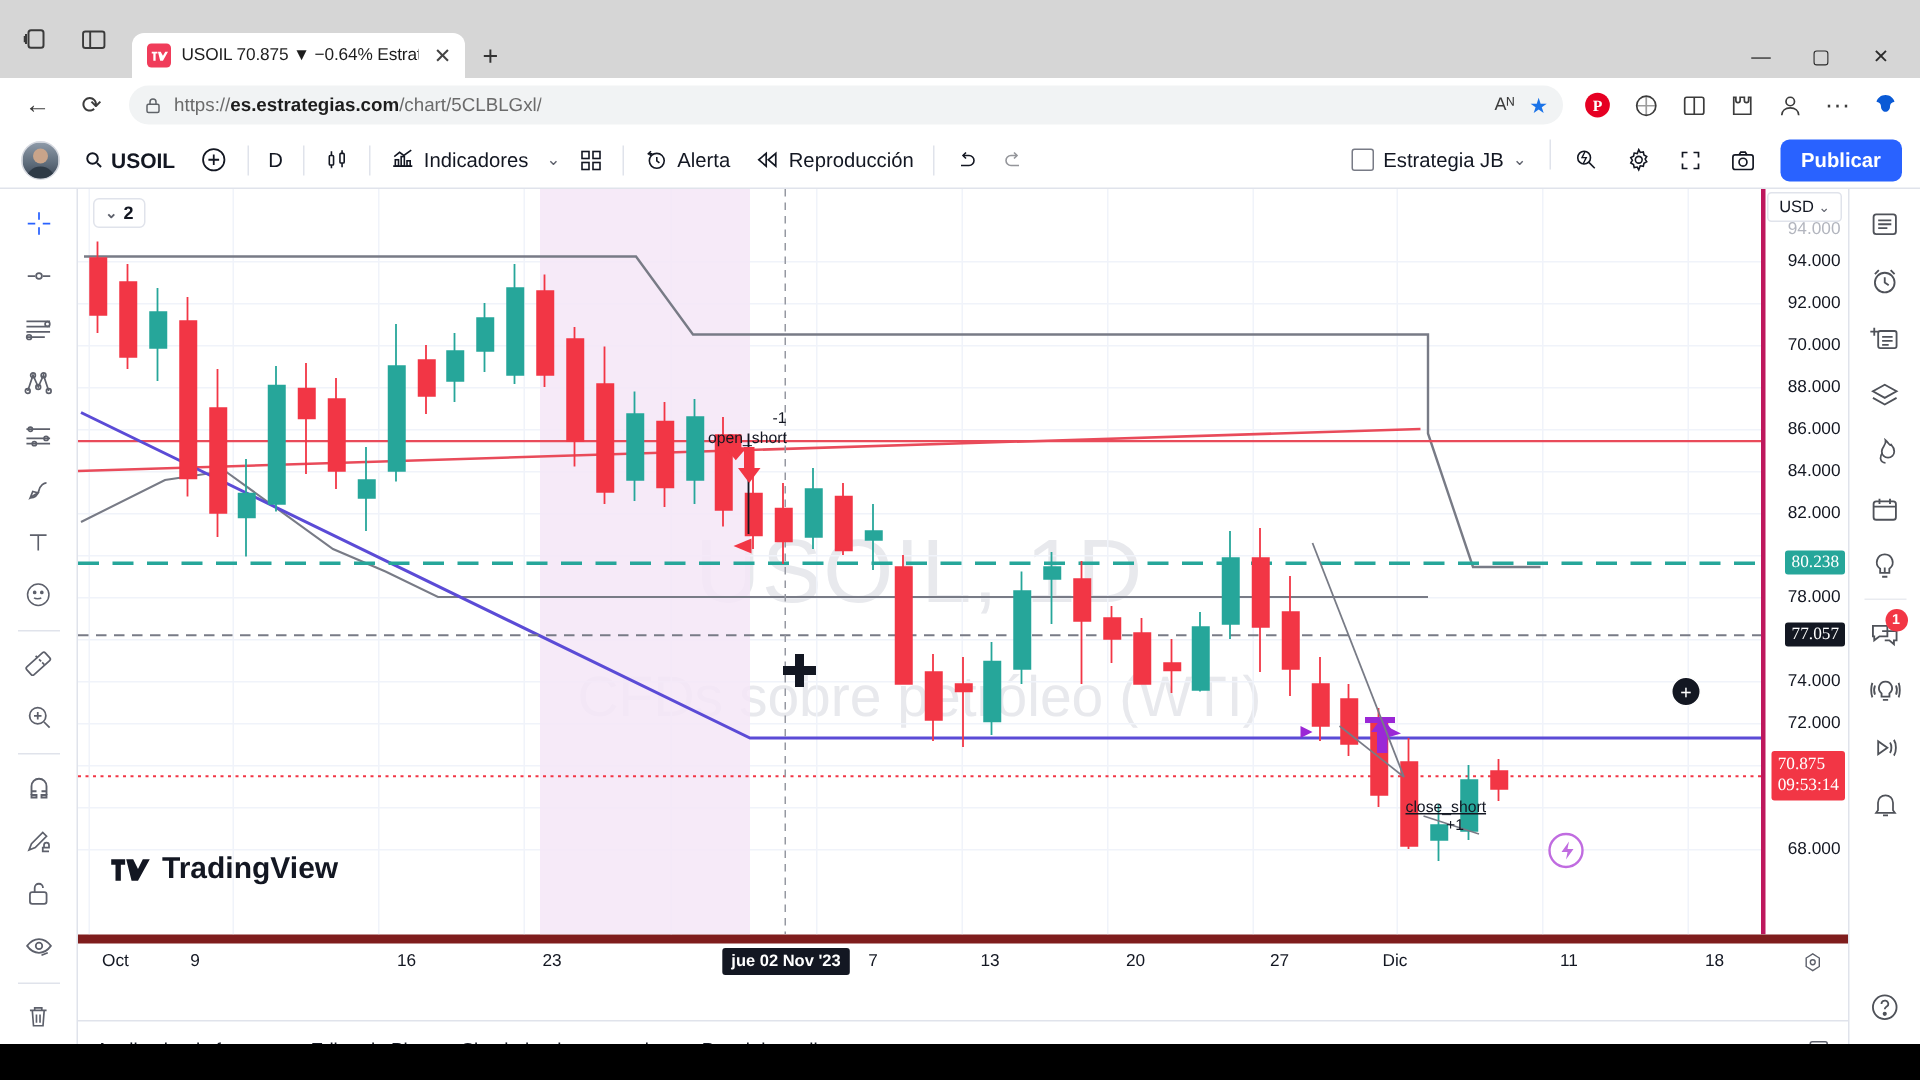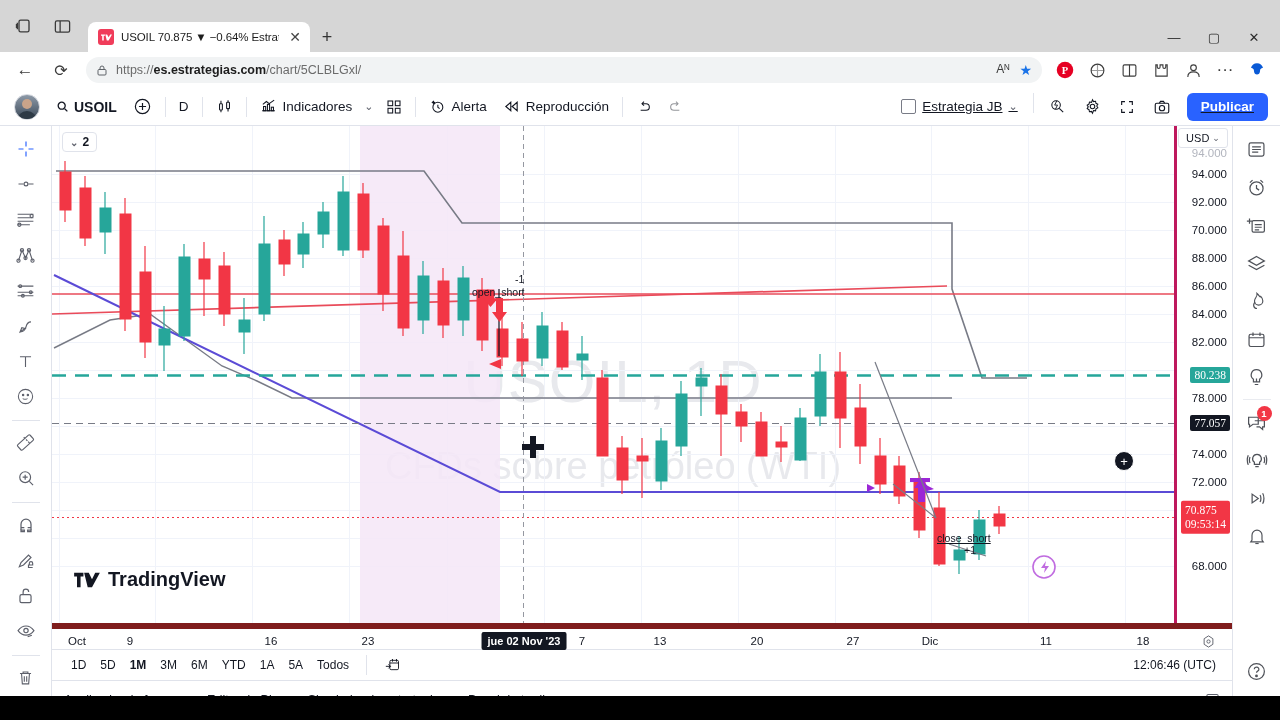--- a/index.html
+++ b/index.html
@@ -81,21 +81,21 @@
   .avatar:after{content:"";position:absolute;left:50%;top:4px;transform:translateX(-50%);
     width:10px;height:10px;border-radius:50%;background:#c9a48a;}
   .avatar:before{content:"";position:absolute;left:50%;bottom:-4px;transform:translateX(-50%);
     width:20px;height:12px;border-radius:10px 10px 0 0;background:#2e3a46;}
   .tvbtn{
     height:28px; display:flex; align-items:center; gap:6px; padding:0 8px;
     border-radius:4px; color:#131722; font-size:13.5px; white-space:nowrap;
   }
   .tvbtn.sym{ font-weight:700; font-size:14px; gap:5px;}
   .tvsep{ width:1px; height:20px; background:#e0e3eb; margin:0 5px;}
-  .tv-top-right{ margin-left:auto; display:flex; align-items:flex-start; gap:2px; padding-right:4px;text-decoration:underline;}
+  .tv-top-right{ margin-left:auto; display:flex; align-items:flex-start; gap:2px; padding-right:4px;}
   .chk{ width:15px;height:15px;border:1.6px solid #787b86; border-radius:2px;}
   .publish{
     background:#2962ff; color:#fff; border-radius:6px; height:28px;
     padding:0 14px; display:flex;align-items:center; font-size:13.5px; font-weight:600;
     margin-left:6px;
   }
 
   
   .tv-left{
     position:absolute; left:0; top:38px; width:52px; height:570px;
@@ -916,40 +916,20 @@
         <div class="tchip" style="left:472px">jue 02 Nov '23</div>
         <div style="position:absolute;right:16px;top:5px">
           <svg width="15" height="15" viewBox="0 0 24 24" fill="none" stroke="#5d606b" stroke-width="1.5">
               <path d="M12 3l7 4.5v9L12 21l-7-4.5v-9z"></path>
               <circle cx="12" cy="12" r="2.6"></circle>
             </svg>
         </div>
       </div>
     </div>
 
-    <div class="tv-bottom">
-      <div class="tfbtn">1D</div>
-      <div class="tfbtn">5D</div>
-      <div class="tfbtn sel">1M</div>
-      <div class="tfbtn">3M</div>
-      <div class="tfbtn">6M</div>
-      <div class="tfbtn">YTD</div>
-      <div class="tfbtn">1A</div>
-      <div class="tfbtn">5A</div>
-      <div class="tfbtn">Todos</div>
-      <div class="tvsep" style="margin:0 10px"></div>
-      <div class="tfbtn">
-        <svg width="17" height="16" viewBox="0 0 24 24" fill="none" stroke="#131722" stroke-width="1.4">
-            <rect x="8" y="5" width="13" height="14" rx="2"></rect>
-            <path d="M8 9h13M12 3v4M18 3v4"></path>
-            <path d="M2 14h7M6 11l3 3-3 3"></path>
-          </svg>
-      </div>
-      <div class="clock">12:06:46 (UTC)</div>
-    </div>
 
     <div class="tv-footer">
       <div class="fitem">
         <span>Analizador de forex</span>
         <span style="font-size:10px;color:#5d606b">⌄</span>
       </div>
       <div class="fitem">Editor de Pine</div>
       <div class="fitem">Simulador de estrategias</div>
       <div class="fitem">Panel de trading</div>
       <div class="fright">

